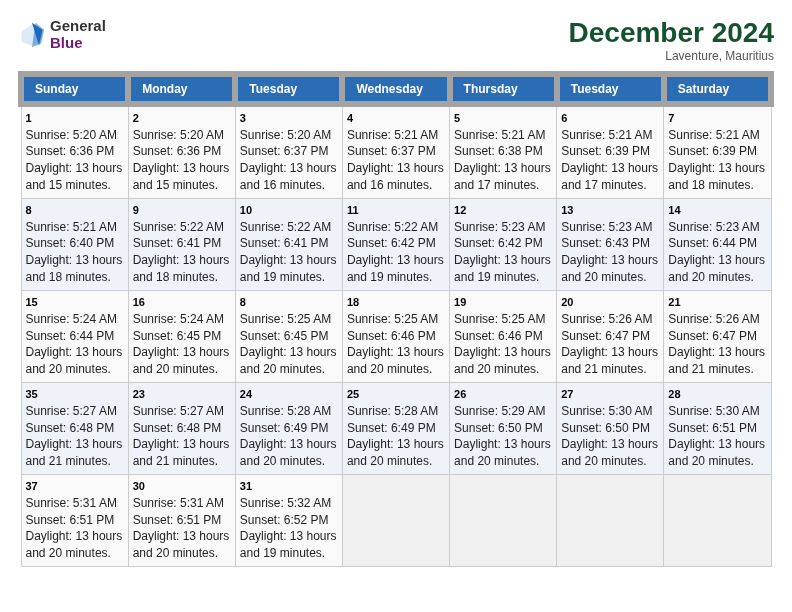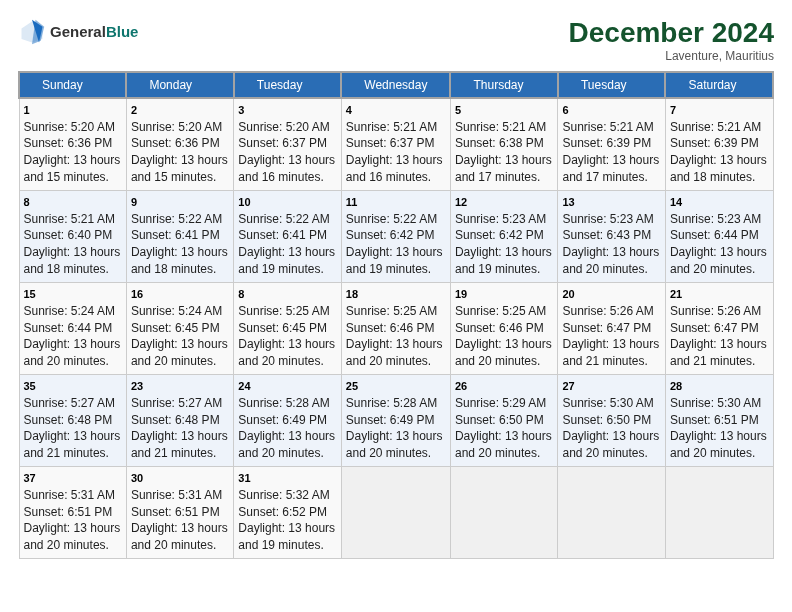--- a/index.html
+++ b/index.html
@@ -22,32 +22,32 @@
       justify-content: space-between;
       margin-bottom: 8px;
     }
     .logo {
       display: flex;
       align-items: center;
       gap: 0px;
     }
     .logo-text {
       display: flex;
-      flex-direction: row;
+      flex-direction: column;
       line-height: 1.1;
     }
     .logo-general {
       font-size: 15px;
       font-weight: bold;
       color: #333;
     }
     .logo-blue {
       font-size: 15px;
       font-weight: bold;
-      color: #0f766e;
+      color: #701a75;
     }
     .logo-icon {
       width: 28px;
       height: 28px;
       margin-right: 4px;
     }
     .title-block {
       text-align: right;
     }
     .main-title {
@@ -63,24 +63,24 @@
     }
     .calendar {
       width: 100%;
       border-collapse: collapse;
       font-size: 10px;
     }
     .calendar thead tr th {
       background: #2a6db5;
       color: #fff;
       text-align: left;
-      padding: 5px 22px;
+      padding: 5px 11px;
       font-size: 12px;
-      font-weight: normal;
-      border: 2px solid #a3a3a3;
+      font-weight: bold;
+      border: 6px solid #a3a3a3;
     }
     .calendar tbody tr td {
       border: 1px solid #ccc;
       vertical-align: top;
       padding: 4px 4px;
       width: calc(100%/7);
       background: #fff;
       min-height: 70px;
       line-height: 1.35;
     }

